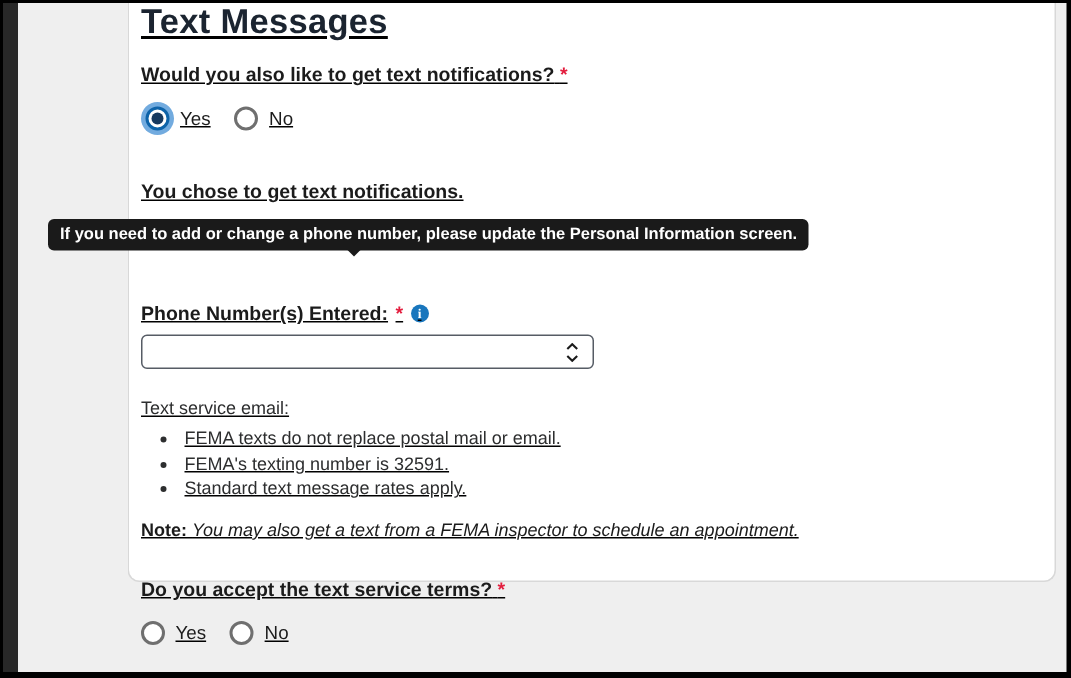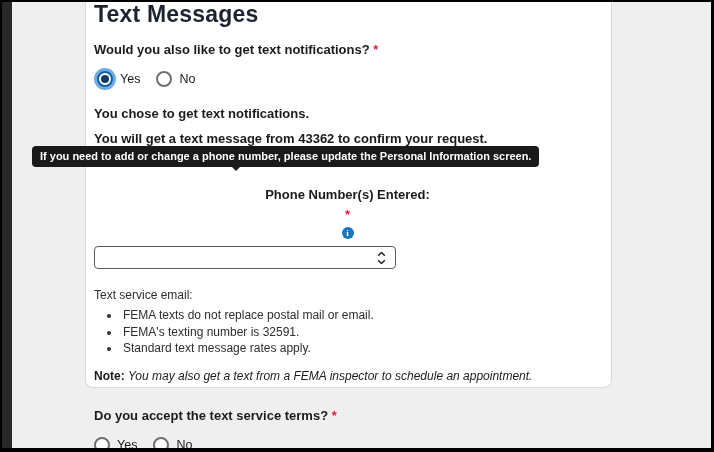--- a/index.html
+++ b/index.html
@@ -22,24 +22,25 @@
     width: 10px; height: 100%;
     background: #282828;
   }
   .card {
     position: absolute;
     background: #fff;
     border: 1px solid #d8d8d8;
   }
   .main-card {
     left: 83px; top: -2px;
-    width: 527px; height: 388px;
+    width: 619px; height: 388px;
     border-top: none;
     border-radius: 0 0 8px 8px;
     padding: 2px 10px 0 8px;
+    text-decoration: underline;
   }
   .footer-card {
     left: 83px; top: 396px;
     width: 619px; height: 43px;
     border-radius: 8px;
     display: flex; align-items: center; justify-content: space-between;
     padding: 0 10px;
   }
   .page-title {
     font-size: 23px; font-weight: 700;
@@ -62,41 +63,41 @@
     border-color: #0d63a9;
     box-shadow: 0 0 0 3px #72abdf;
     margin-left: 3px;
   }
   .radio.selected::after {
     content: ""; position: absolute; inset: 2px;
     border-radius: 50%; background: #16395f;
   }
   .radio-label { font-size: 12.5px; color: #1b1b1b; }
   .confirm-line { font-size: 13px; font-weight: 700; color: #1b1b1b; }
-  .line1 { margin-top: 16px; }
+  .line1 { margin-top: 30px; }
   .line2 { margin-top: 10px; }
   .tooltip {
     position: absolute; left: 30px; top: 144px;
     height: 21px; line-height: 21px;
     background: #1a1a1a; color: #fff;
     font-size: 11px; font-weight: 700;
     padding: 0 8px; border-radius: 4px;
     white-space: nowrap; z-index: 5;
   }
   .tooltip-caret {
     position: absolute; left: 229px; top: 164px;
     width: 0; height: 0; z-index: 5;
     border-left: 5px solid transparent;
     border-right: 5px solid transparent;
     border-top: 5px solid #1a1a1a;
   }
   .phone-label-row {
     margin-top: 41px;
     display: flex; align-items: center; gap: 5px;
-    font-size: 13px; font-weight: 700; color: #1b1b1b; flex-direction: column;
+    font-size: 13px; font-weight: 700; color: #1b1b1b;
   }
   .info-icon {
     width: 12px; height: 12px; border-radius: 50%;
     background: #1976bd; color: #fff;
     font-size: 9px; font-weight: 700;
     display: inline-flex; align-items: center; justify-content: center;
     font-family: "Liberation Serif", serif;
   }
   .select-box {
     margin-top: 7px;

